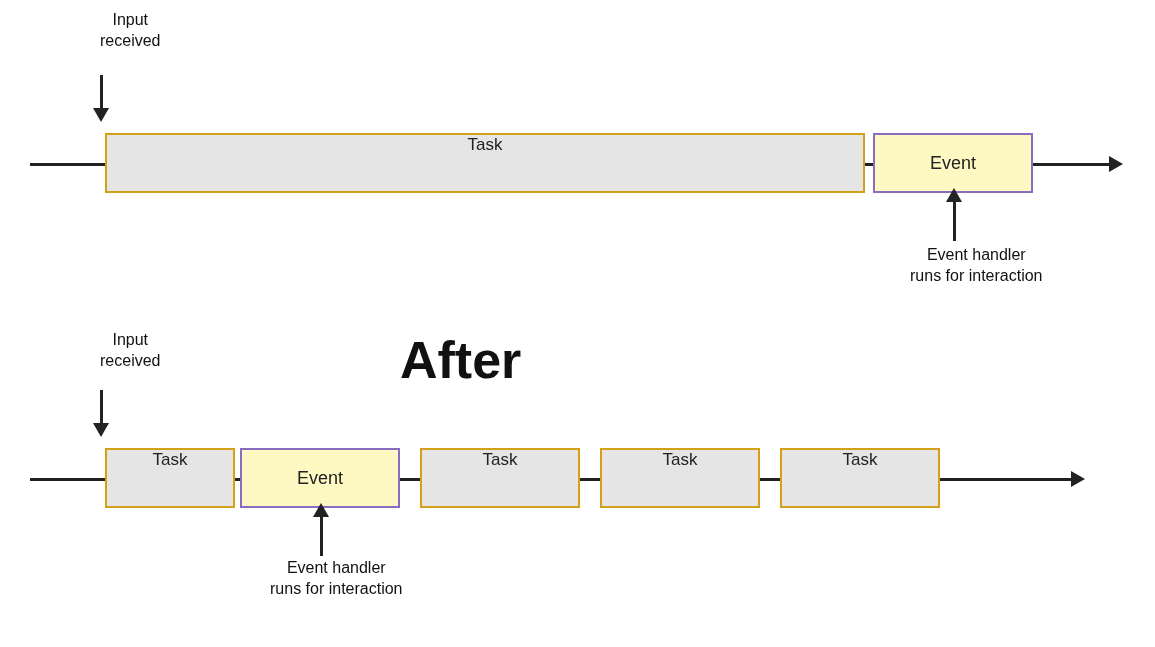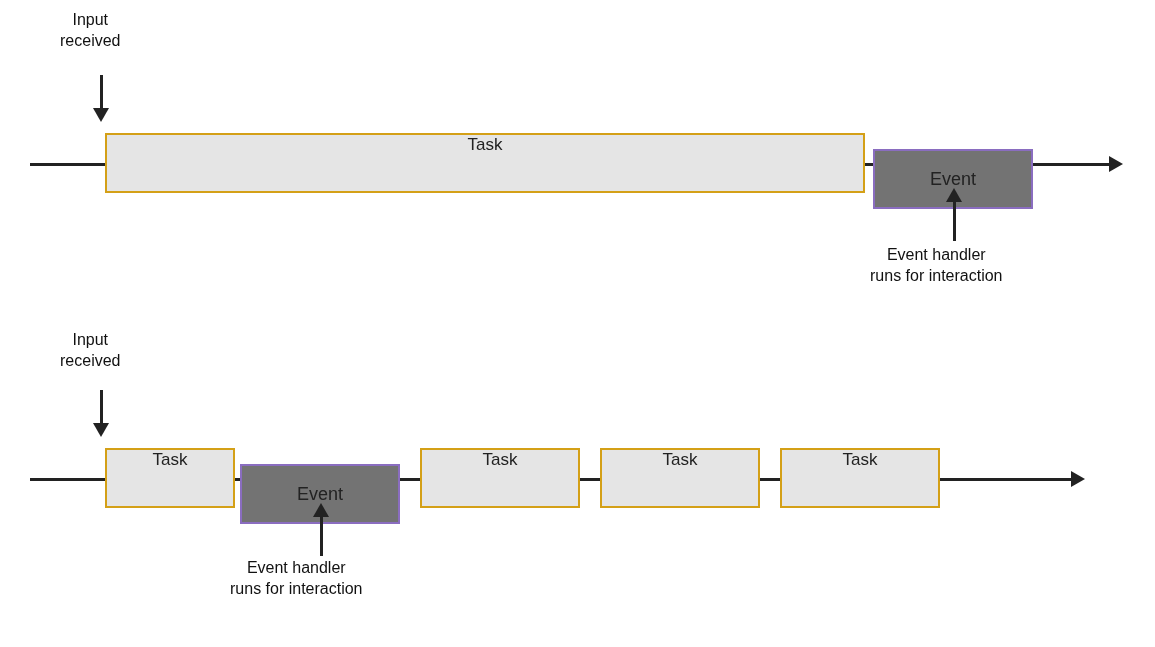--- a/index.html
+++ b/index.html
@@ -69,38 +69,38 @@
       display: flex;
       align-items: flex-start;
       justify-content: center;
       font-size: 17px;
       font-weight: 500;
       color: #222;
     }
 
     .box-event {
       position: absolute;
-      background: #737373;
+      background: #fef9c3;
       border: 2.5px solid #8a6dc0;
       display: flex;
       align-items: center;
       justify-content: center;
       font-size: 18px;
       font-weight: 500;
       color: #222;
-      margin-top: 16px;
     }
 
     
     .annotation {
       position: absolute;
       font-size: 16px;
       color: #111;
       line-height: 1.3;
       text-align: center;
+      margin-left: 40px;
     }
   </style>
 </head>
 <body>
 
 <div class="diagram-container">
 
 
   <div class="annotation" style="left: 60px; top: 10px;">Input<br>received</div>
 
@@ -123,20 +123,21 @@
   <div class="timeline-line" style="left: 1033px; top: 163px; width: 80px;"></div>
 
   <div class="arrow-right" style="left: 1109px; top: 156px;"></div>
 
   <div class="vert-line" style="left: 953px; top: 193px; height: 48px;"></div>
 
   <div class="arrow-down" style="left: 946px; top: 188px; transform: rotate(180deg);"></div>
 
   <div class="annotation" style="left: 870px; top: 245px;">Event handler<br>runs for interaction</div>
 
+  <div class="section-title" style="left: 400px; top: 330px;">After</div>
 
   <div class="annotation" style="left: 60px; top: 330px;">Input<br>received</div>
 
   <div class="vert-line" style="left: 100px; top: 390px; height: 38px;"></div>
 
   <div class="arrow-down" style="left: 93px; top: 423px;"></div>
 
   <div class="timeline-line" style="left: 30px; top: 478px; width: 75px;"></div>
 
   <div class="box-task" style="left: 105px; top: 448px; width: 130px; height: 60px;">

